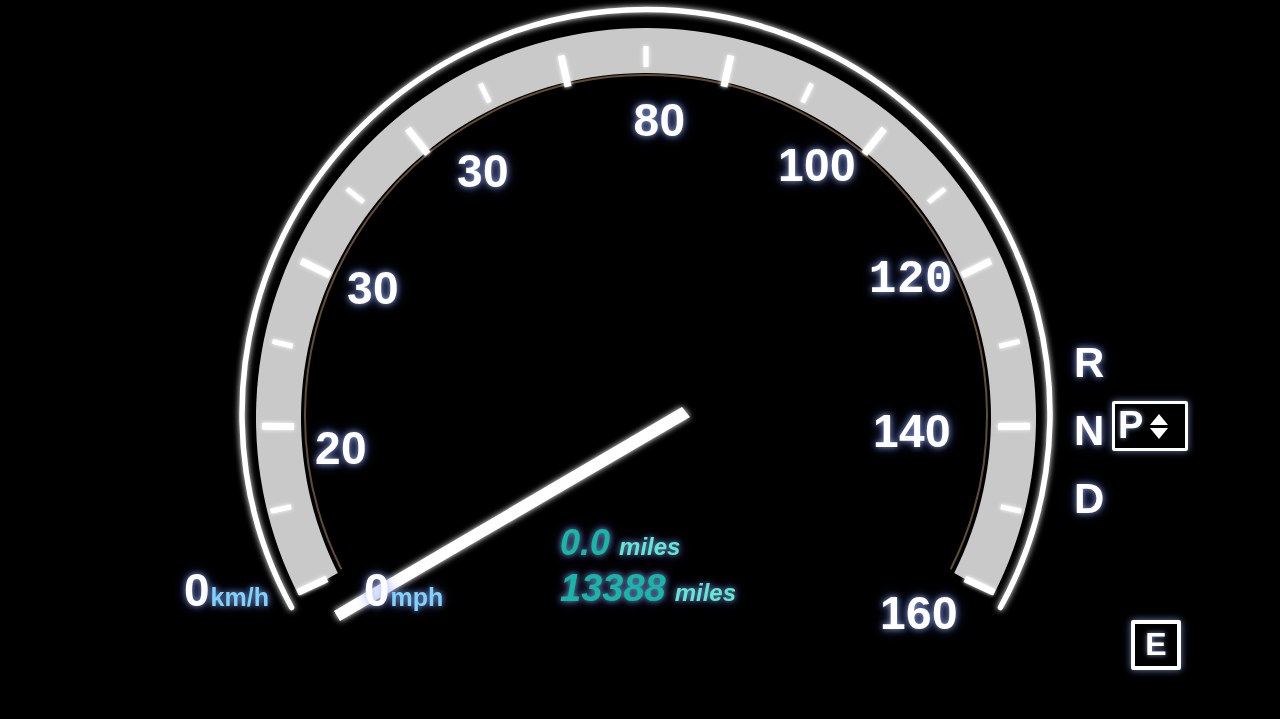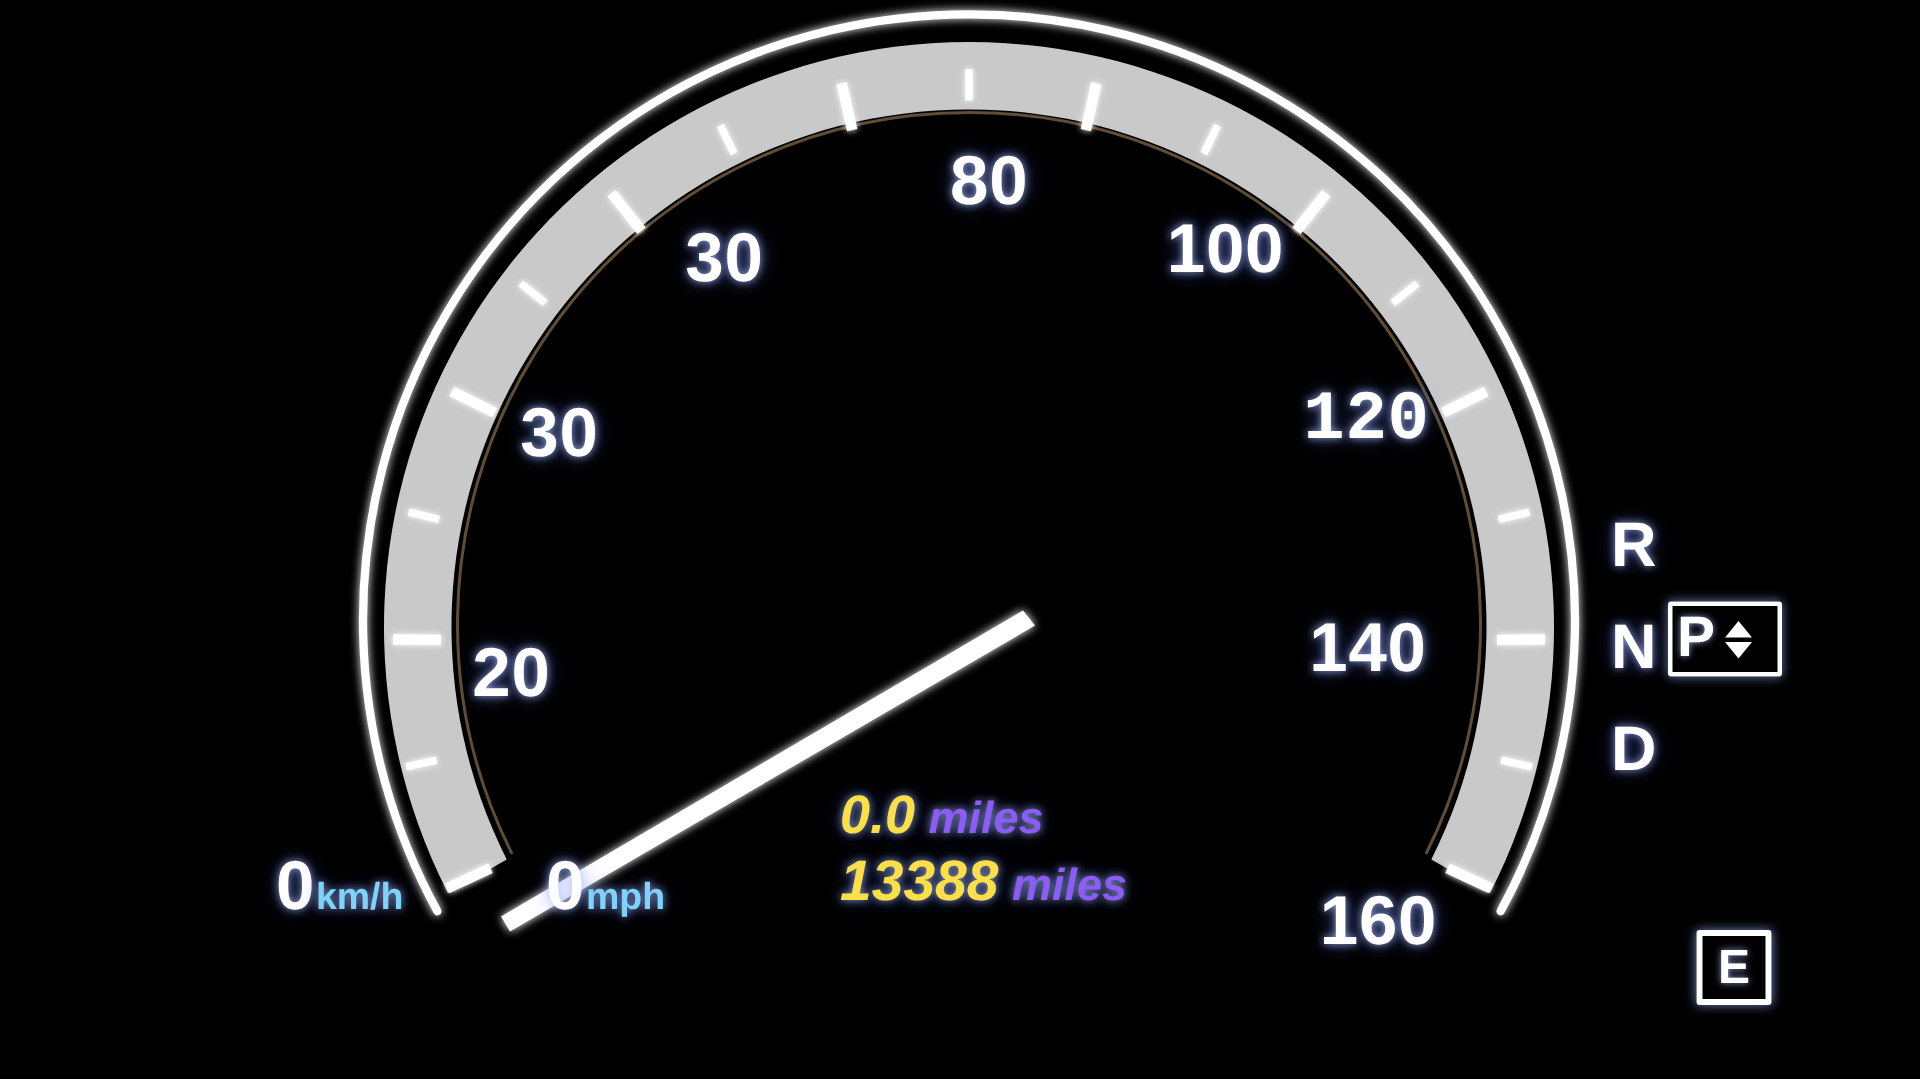--- a/index.html
+++ b/index.html
@@ -45,25 +45,25 @@
   }
 
   
   .trip-block{position:absolute;left:560px;top:525px;}
   .trip-line{
     white-space:nowrap;line-height:1;margin-bottom:8px;
     text-shadow:0 0 6px rgba(170,190,255,.8), 0 0 14px rgba(80,110,255,.4);
   }
   .trip-line .val{
     font-family:"Liberation Sans", sans-serif;
-    font-style:italic;font-weight:700;font-size:36px;color:#fde047;
+    font-style:italic;font-weight:700;font-size:36px;color:#14b8a6;
   }
   .trip-line .u{
     font-family:"Liberation Sans", sans-serif;
-    font-style:italic;font-weight:700;font-size:30px;color:#8b5cf6;
+    font-style:italic;font-weight:700;font-size:24px;color:#5eead4;
     margin-left:9px;
   }
   .odo-line .val{font-size:38px;}
 
   
   #menu-bar{
     position:absolute;left:0;top:618px;width:1280px;height:64px;
   }
 
   

